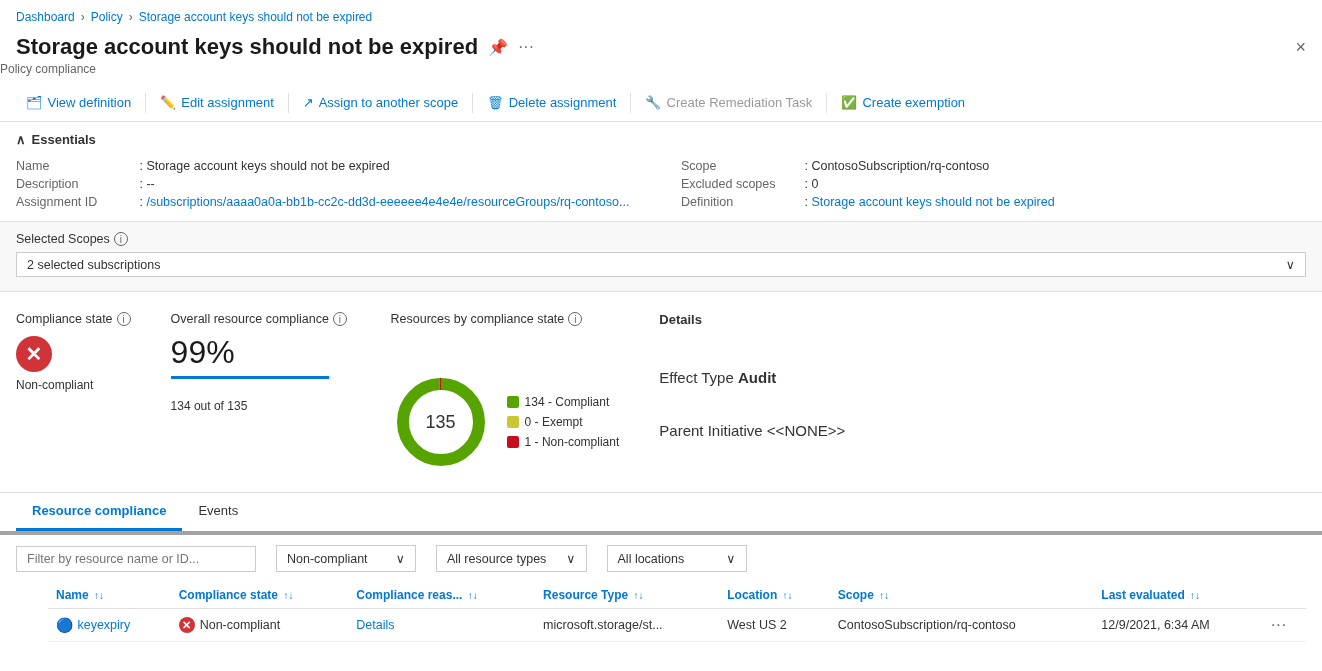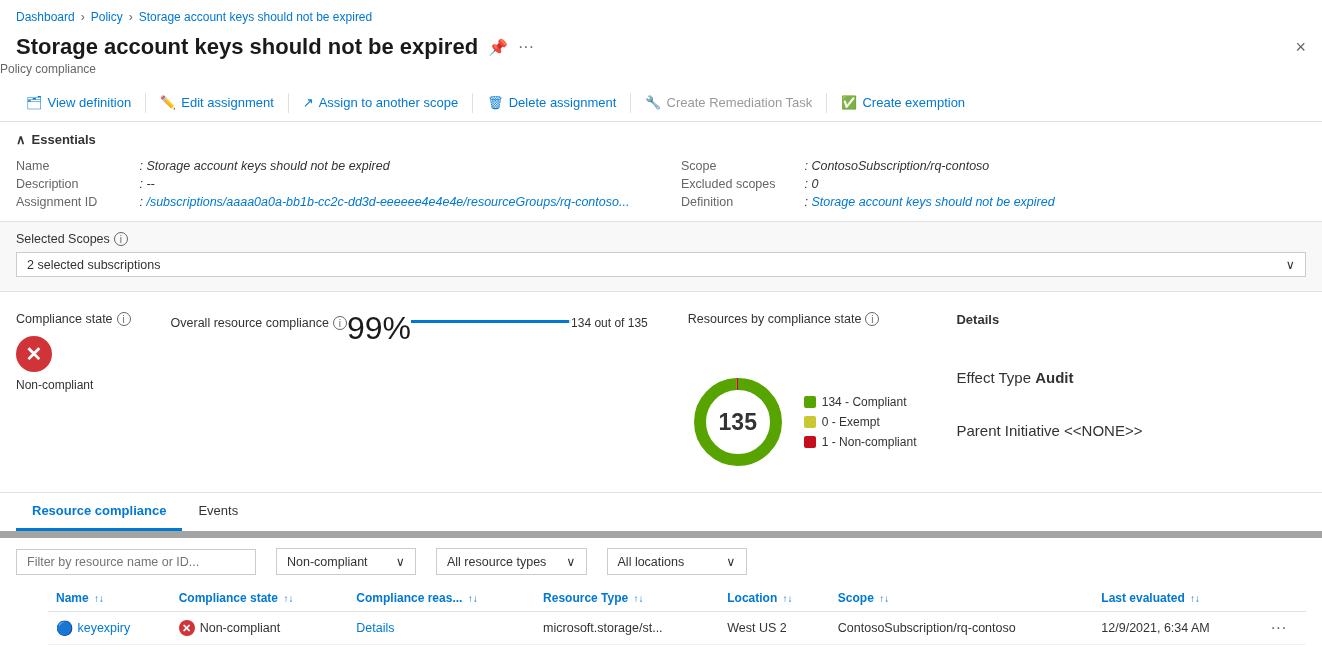--- a/index.html
+++ b/index.html
@@ -20,56 +20,56 @@
     .toolbar { display: flex; align-items: center; gap: 0; padding: 6px 16px; border-bottom: 1px solid #e0e0e0; flex-wrap: wrap; }
     .toolbar-btn { display: flex; align-items: center; gap: 5px; padding: 5px 10px; border: none; background: none; cursor: pointer; color: #0078d4; font-size: 13px; white-space: nowrap; }
     .toolbar-btn.disabled { color: #999; cursor: default; }
     .toolbar-separator { width: 1px; height: 20px; background: #e0e0e0; margin: 0 4px; }
 
     .essentials-section { padding: 10px 16px; border-bottom: 1px solid #e0e0e0; }
     .essentials-header { display: flex; align-items: center; gap: 6px; font-size: 13px; font-weight: 600; margin-bottom: 10px; cursor: pointer; }
     .essentials-grid { display: grid; grid-template-columns: 1fr 1fr; gap: 4px 40px; }
     .essentials-row { display: flex; align-items: baseline; gap: 0; padding: 2px 0; font-size: 12.5px; }
     .essentials-label { color: #666; min-width: 120px; font-size: 12.5px; }
-    .essentials-value { color: #333; font-size: 12.5px; font-style: italic; }
+    .essentials-value { color: #333; font-size: 12.5px; }
 
     .scopes-section { background: #f8f8f8; padding: 10px 16px 14px; border-bottom: 1px solid #e0e0e0; }
     .scopes-label { font-size: 12.5px; color: #333; margin-bottom: 6px; display: flex; align-items: center; gap: 4px; }
     .info-icon { width: 14px; height: 14px; border-radius: 50%; border: 1px solid #666; display: inline-flex; align-items: center; justify-content: center; font-size: 10px; color: #666; cursor: help; }
 
     .scope-dropdown { display: flex; align-items: center; border: 1px solid #ccc; background: #fff; padding: 4px 10px; cursor: pointer; font-size: 12.5px; min-width: 180px; gap: 8px; justify-content: space-between; }
 
     .metrics-section { display: flex; gap: 40px; padding: 20px 16px; border-bottom: 1px solid #e0e0e0; align-items: flex-start; }
 
-    .metric-block { display: flex; flex-direction: row; }
+    .metric-block { display: flex; flex-direction: column; }
     .metric-title { font-size: 12.5px; color: #333; margin-bottom: 10px; display: flex; align-items: center; gap: 4px; }
 
     .compliance-state-block { display: flex; flex-direction: column; align-items: flex-start; }
     .non-compliant-icon { width: 36px; height: 36px; border-radius: 50%; background: #d13438; display: flex; align-items: center; justify-content: center; color: #fff; font-size: 20px; font-weight: 700; margin-bottom: 6px; }
     .non-compliant-label { font-size: 12px; color: #333; }
 
     .overall-block { min-width: 180px; }
     .percent-value { font-size: 32px; font-weight: 300; color: #1a1a1a; line-height: 1; }
-    .percent-subtext { font-size: 12px; color: #333; margin-top: 4px; text-align: center; }
+    .percent-subtext { font-size: 12px; color: #333; margin-top: 20px; }
     .percent-bar { height: 3px; background: #e0e0e0; margin-top: 8px; position: relative; width: 160px; }
     .percent-bar-fill { height: 100%; background: #0078d4; }
 
     .donut-block { display: flex; align-items: center; gap: 20px; }
     .donut-container { position: relative; width: 100px; height: 100px; }
-    .donut-center { position: absolute; top: 50%; left: 50%; transform: translate(-50%, -50%); font-size: 23px; font-weight: 700; color: #333; }
+    .donut-center { position: absolute; top: 50%; left: 50%; transform: translate(-50%, -50%); font-size: 18px; font-weight: 400; color: #333; }
     .donut-legend { display: flex; flex-direction: column; gap: 6px; }
     .legend-item { display: flex; align-items: center; gap: 6px; font-size: 12px; }
     .legend-dot { width: 12px; height: 12px; border-radius: 2px; flex-shrink: 0; }
 
     .details-block { display: flex; flex-direction: column; gap: 4px; }
     .details-title { font-size: 13px; font-weight: 600; margin-bottom: 6px; }
     .details-row { font-size: 15px; color: #333; margin-top: 32px; }
     .details-bold { font-weight: 700; }
 
-    .tabs-section { display: flex; gap: 0; padding: 0 16px; border-bottom: 7px solid #a3a3a3; }
+    .tabs-section { display: flex; gap: 0; padding: 0 16px; border-bottom: 4px solid #a3a3a3; }
     .tab { padding: 10px 16px; cursor: pointer; font-size: 13px; color: #333; border-bottom: 3px solid transparent; white-space: nowrap; }
     .tab.active { color: #0078d4; border-bottom-color: #0078d4; font-weight: 600; }
 
     .filter-section { display: flex; align-items: center; gap: 20px; padding: 10px 16px; }
     .filter-input { flex: 0 0 240px; padding: 5px 10px; border: 1px solid #ccc; font-size: 12.5px; color: #999; outline: none; }
     .filter-select { display: flex; align-items: center; justify-content: space-between; border: 1px solid #ccc; background: #fff; padding: 5px 10px; cursor: pointer; font-size: 12.5px; gap: 20px; white-space: nowrap; min-width: 140px; }
 
     .table-section { padding: 0 16px; margin-left: 32px; }
     .data-table { width: 100%; border-collapse: collapse; }
     .data-table th { text-align: left; font-size: 12px; color: #0078d4; padding: 6px 8px; border-bottom: 1px solid #e0e0e0; font-weight: 600; white-space: nowrap; cursor: pointer; }

